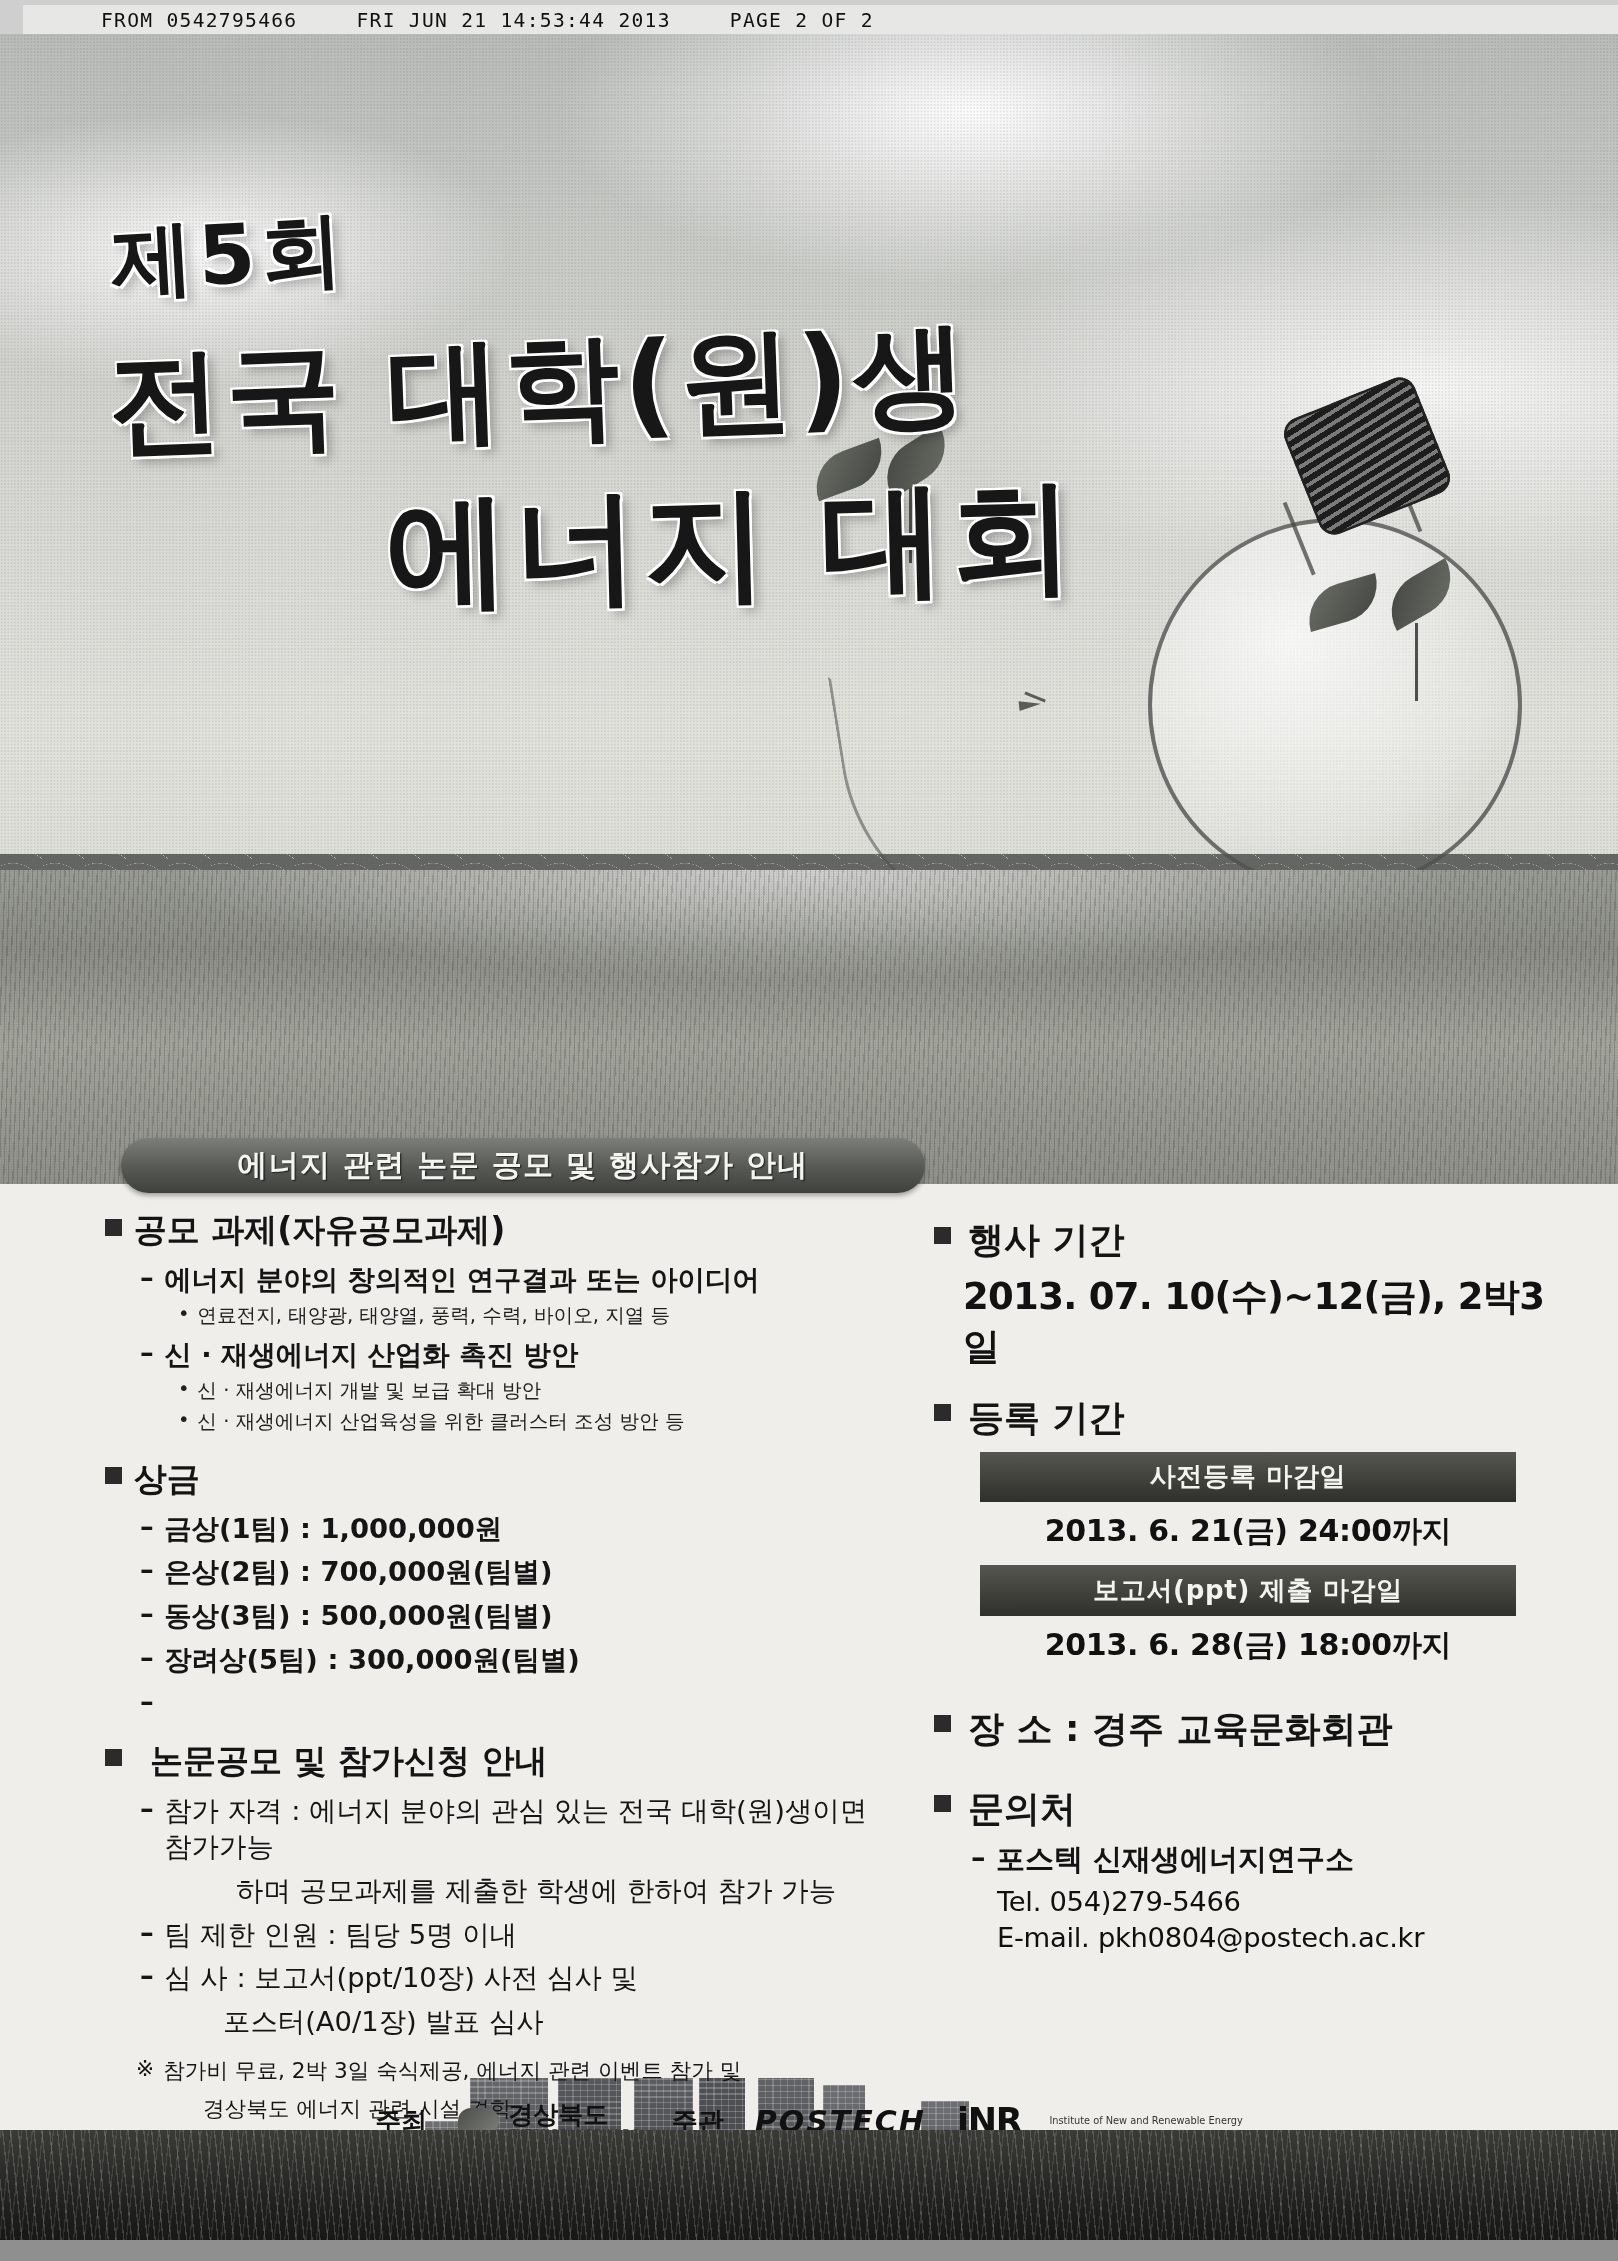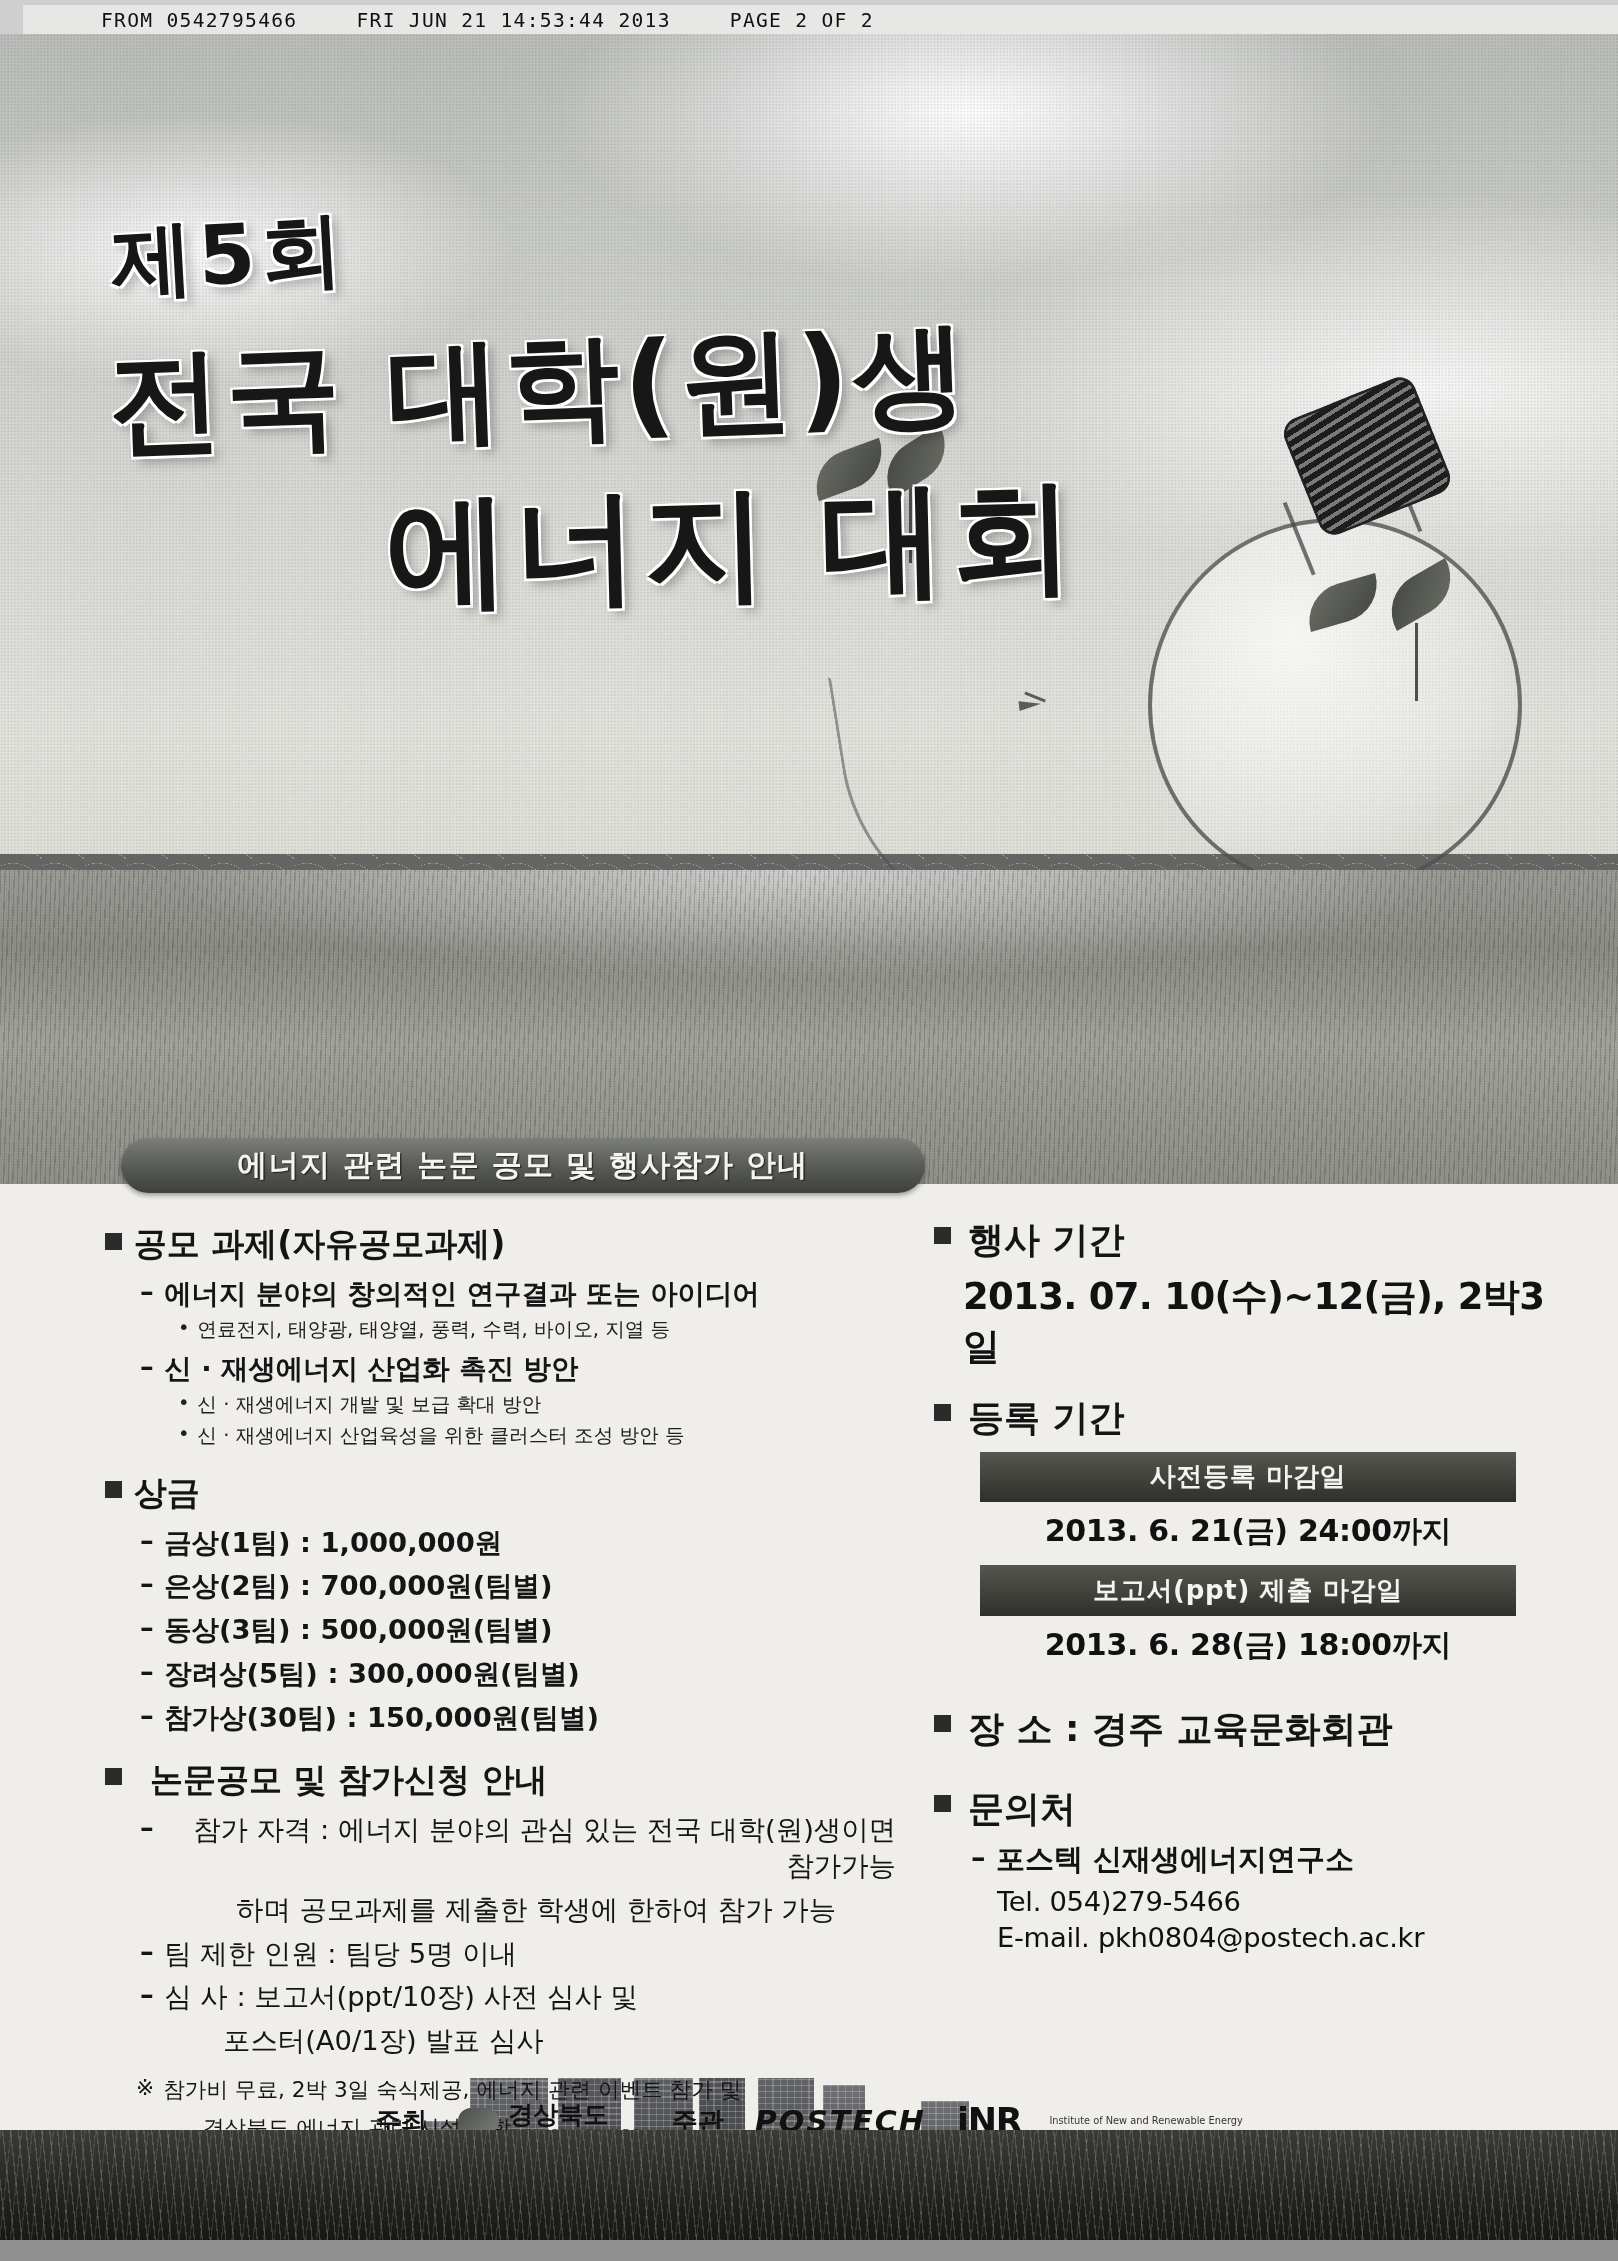--- a/index.html
+++ b/index.html
@@ -143,21 +143,21 @@
     background:linear-gradient(180deg,#7c7e79,#565854 55%,#3f413e);
     box-shadow:0 2.6px 5.2px rgba(0,0,0,.35);
     display:flex;align-items:center;justify-content:center;
   }
   .banner span{
     color:#f4f4f1;font-size:30px;font-weight:bold;letter-spacing:1.3px;
     text-shadow:1.3px 1.3px 1.3px rgba(0,0,0,.6);
   }
   
   .body-area{position:absolute;left:0;top:1169px;width:100%;height:875px;background:#efeeea;}
-  .col-left{position:absolute;left:105px;top:19px;width:791px;text-align:right;}
+  .col-left{position:absolute;left:105px;top:5px;width:791px;}
   .col-right{position:absolute;left:934px;top:13px;width:627px;}
   .sq-head{
     display:flex;align-items:flex-start;gap:11.8px;
     font-size:33px;font-weight:bold;color:#141414;margin:0 0 9.1px 0;
   }
   .sq{display:inline-block;width:17px;height:17px;background:#2b2b2b;margin-top:10.5px;flex:0 0 auto;}
   .lvl1{font-size:27.4px;color:#151515;margin:7.8px 0 3.9px 35px;display:flex;gap:10.5px;font-weight:bold;}
   .lvl1 .dash{flex:0 0 auto;}
   .lvl1 .txt{font-weight:bold;}
   .lvl1.thin .txt{font-weight:normal;}
@@ -323,21 +323,20 @@
         <div class="lvl1">
           <span class="dash">–</span>
           <span class="txt">동상(3팀) : 500,000원(팀별)</span>
         </div>
         <div class="lvl1">
           <span class="dash">–</span>
           <span class="txt">장려상(5팀) : 300,000원(팀별)</span>
         </div>
         <div class="lvl1">
           <span class="dash">–</span>
-          <span class="txt">참가상(30팀) : 150,000원(팀별)</span>
         </div>
 
         <div class="sq-head" style="margin-top:22px;gap:28px;">
           <i class="sq"></i>
           <span>논문공모 및 참가신청 안내</span>
         </div>
         <div class="lvl1 thin">
           <span class="dash">–</span>
           <span class="txt">참가 자격 : 에너지 분야의 관심 있는 전국 대학(원)생이면 참가가능</span>
         </div>

